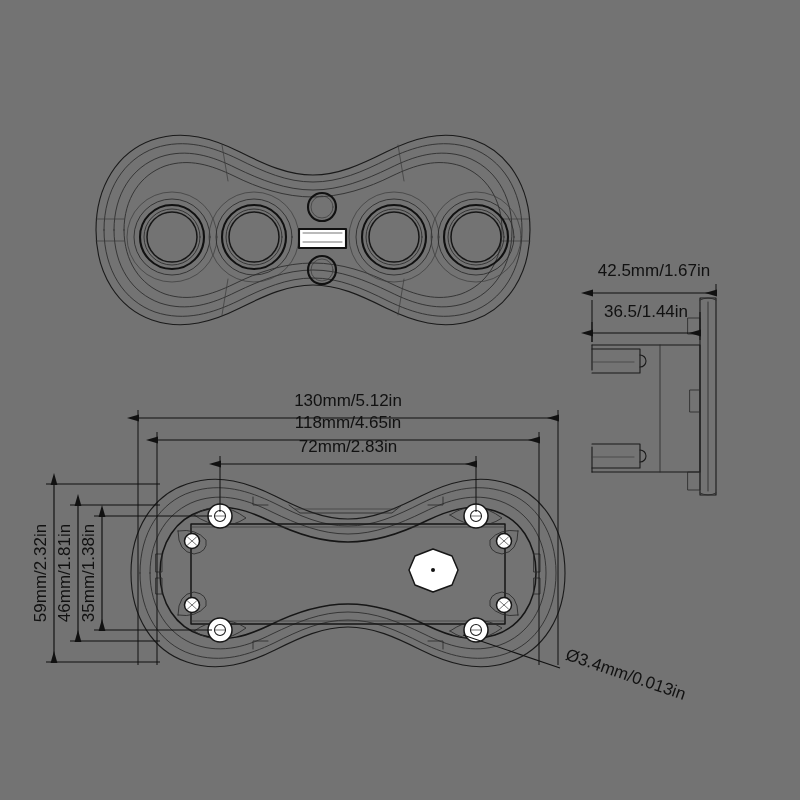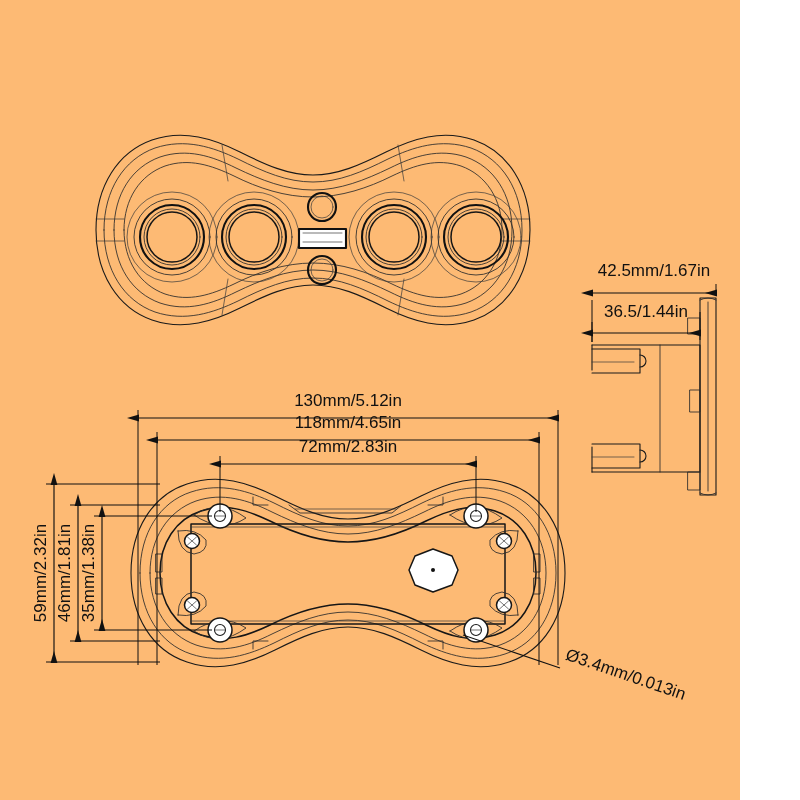--- a/index.html
+++ b/index.html
@@ -3,23 +3,23 @@
 <meta charset="utf-8">
 <title>Technical Drawing</title>
 <style>
   html, body {
     margin: 0;
     padding: 0;
     background: #ffffff;
   }
   #sheet {
     position: relative;
-    width: 740px;
+    width: 800px;
     height: 800px;
-    background: #fdba74;
+    background: #737373;
     font-family: "Liberation Sans", sans-serif;
     overflow: hidden;
   }
   #sheet svg {
     position: absolute;
     left: 0;
     top: 0;
     width: 800px;
     height: 800px;
   }

